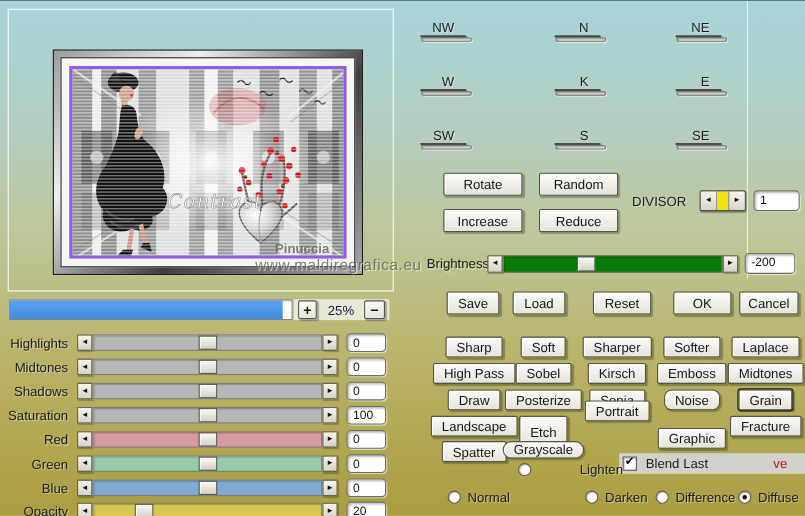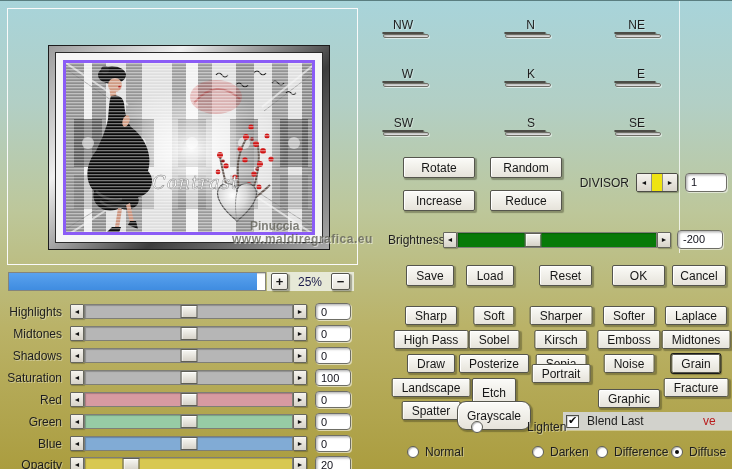--- a/index.html
+++ b/index.html
@@ -103,42 +103,42 @@
   }
   #preview-mat{
     width:100%;height:100%;box-sizing:border-box;border:1px solid #2b2b2b;background:#f6f6f6;padding:7px;
   }
   #preview-art{
     width:100%;height:100%;box-sizing:border-box;border:3px solid #8b5cf6;overflow:hidden;background:#fde047;
   }
   #watermark{position:absolute;left:232px;top:219px;z-index:6;color:rgba(98,98,88,0.78);
     text-shadow:1px 1px 0 rgba(255,255,255,0.5);line-height:1.05;pointer-events:none;}
   #watermark .wl1{font-size:12px;font-weight:bold;margin-left:18px;}
-  #watermark .wl2{font-size:12px;font-weight:bold;letter-spacing:0.5px;}
+  #watermark .wl2{font-size:14px;font-weight:normal;letter-spacing:0.5px;}
 
   
   #zoom-bar{position:absolute;left:8px;top:271px;width:258px;height:19px;background:#ffffff;
     border:1px solid #84847c;box-sizing:border-box;box-shadow:inset 1px 1px 1px rgba(0,0,0,0.2);}
   #zoom-fill{height:100%;margin:0;background:linear-gradient(180deg,#5aa2ee,#3f8ce0);}
   #zoom-strip{position:absolute;left:267px;top:271px;width:87px;height:19px;background:rgba(233,235,220,0.95);}
   .zbtn{position:absolute;top:272px;width:17px;height:17px;padding:0;display:flex;align-items:center;justify-content:center;
     font-size:13px;font-weight:bold;}
   #zoom-level{position:absolute;left:291px;top:274px;width:38px;text-align:center;font-size:12px;color:#1a1a4a;}
 
   
   #blend-strip{position:absolute;left:563px;top:411px;width:169px;height:18px;background:#d2d2cc;
     display:flex;align-items:center;box-shadow:0 1px 0 rgba(255,255,255,0.4);}
   #blend-strip .cb{margin-left:3px;}
   #blend-strip .lbl{margin-left:8px;font-size:12px;}
   #blend-strip .frag{position:absolute;left:140px;font-size:12px;color:#b91c1c;}
 
   #vline{position:absolute;left:679px;top:0;width:1px;height:252px;background:rgba(255,255,255,0.75);}
 
   .divisor-row{position:absolute;right:5px;top:172px;display:flex;align-items:center;}
-  .divisor-row .lbl{margin-right:7px;}
+  .divisor-row .lbl{margin-right:12px;}
   .divisor-row .vbox{width:42px;margin-left:7px;}
 </style>
 </head>
 <body>
 
 <div id="window">
 
   <div id="preview-panel">
     <div id="preview-frame">
       <div id="preview-mat">
@@ -473,21 +473,21 @@
 
   <div class="btn" style="left:431px;top:353px;height:19px;transform:translateX(-50%);">
       <span>Draw</span>
     </div>
   <div class="btn" style="left:494px;top:353px;height:19px;transform:translateX(-50%);">
       <span>Posterize</span>
     </div>
   <div class="btn" style="left:561px;top:353px;height:19px;transform:translateX(-50%);">
       <span>Sepia</span>
     </div>
-  <div class="btn" style="left:629px;top:353px;height:19px;transform:translateX(-50%);">
+  <div class="btn" style="left:629px;top:353px;height:19px;transform:translateX(-50%);border-radius:7px;">
       <span>Noise</span>
     </div>
   <div class="btn default" style="left:696px;top:353px;height:19px;transform:translateX(-50%);">
       <span>Grain</span>
     </div>
 
   <div class="btn" style="left:431px;top:377px;height:19px;transform:translateX(-50%);">
       <span>Landscape</span>
     </div>
   <div class="btn" style="left:494px;top:377px;height:29px;transform:translateX(-50%);">
@@ -499,21 +499,21 @@
   <div class="btn" style="left:629px;top:388px;height:19px;transform:translateX(-50%);">
       <span>Graphic</span>
     </div>
   <div class="btn" style="left:696px;top:377px;height:19px;transform:translateX(-50%);">
       <span>Fracture</span>
     </div>
 
   <div class="btn" style="left:431px;top:400px;height:19px;transform:translateX(-50%);">
       <span>Spatter</span>
     </div>
-  <div class="btn" style="left:494px;top:400px;height:29px;transform:translateX(-50%);border-radius:9px;">
+  <div class="btn" style="left:494px;top:400px;height:16px;transform:translateX(-50%);border-radius:9px;">
       <span>Grayscale</span>
     </div>
 
   <div id="blend-strip">
     <span class="cb on">
       <span class="check">✔</span>
     </span>
     <span class="lbl" style="text-shadow:none;">Blend Last</span>
     <span class="frag">ve</span>
   </div>

